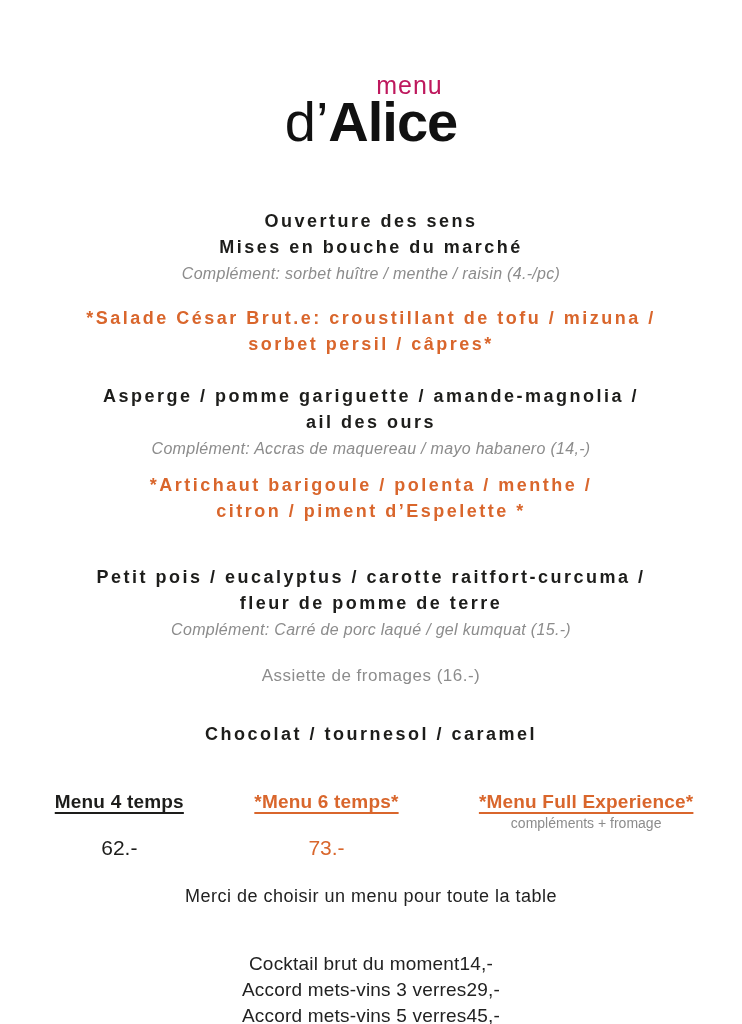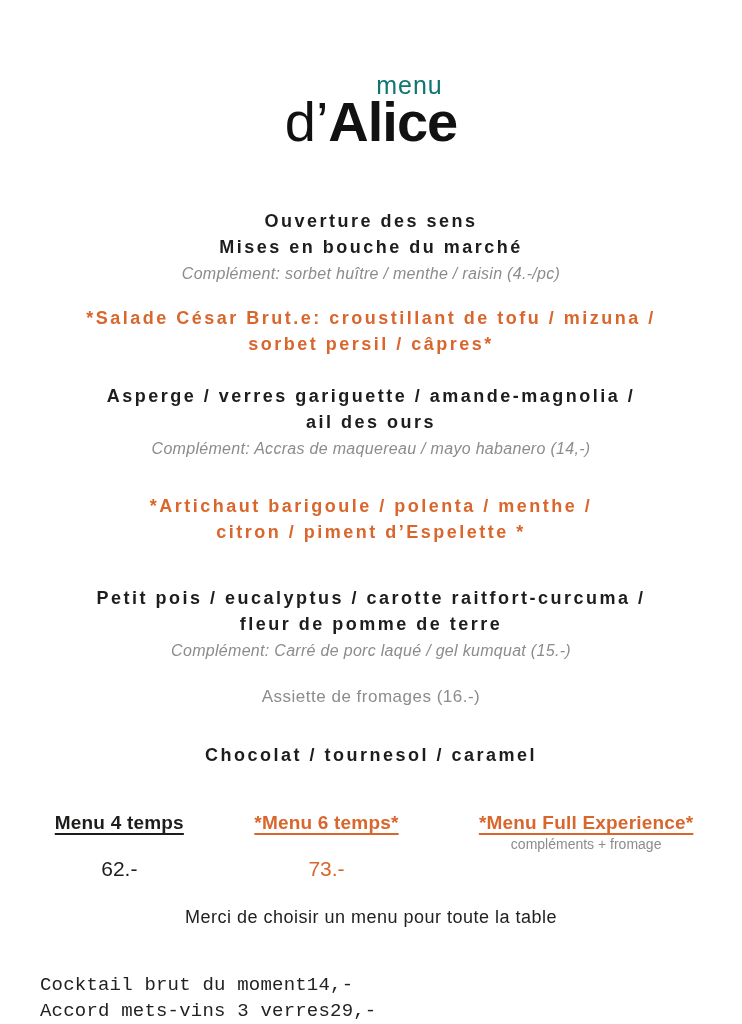--- a/index.html
+++ b/index.html
@@ -15,21 +15,21 @@
     color:var(--text-black);
     overflow:hidden;
   }
   .page{width:742px;height:1024px;position:relative;text-align:center;}
 
   
   .logo{margin-top:94px;height:64px;}
   .logo-inner{position:relative;display:inline-block;line-height:1;}
   .logo-menu{
     position:absolute;top:-21px;left:53%;
-    font-size:25px;font-weight:400;letter-spacing:1px;color:#0f766e;
+    font-size:25px;font-weight:400;letter-spacing:1px;color:#be185d;
   }
   .logo-d{font-size:56px;font-weight:300;letter-spacing:0;color:#111;}
   .logo-alice{font-size:56px;font-weight:800;letter-spacing:-1px;color:#111;}
 
   
   .sec{line-height:26px;}
   .course{
     font-weight:bold;font-size:18px;letter-spacing:2.5px;
     color:var(--text-black);
   }
@@ -38,21 +38,21 @@
     font-style:italic;font-size:16px;letter-spacing:0.3px;
     color:var(--text-gray);line-height:22px;margin-top:3px;
   }
   .cheese{
     font-size:17px;color:var(--text-gray);letter-spacing:0.5px;line-height:22px;
   }
 
   .mt-first{margin-top:50px;}
   .mt-orange1{margin-top:20px;}
   .mt-asperge{margin-top:26px;}
-  .mt-orange2{margin-top:33px;}
+  .mt-orange2{margin-top:12px;}
   .mt-petitpois{margin-top:40px;}
   .mt-cheese{margin-top:24px;}
   .mt-choco{margin-top:34px;}
 
   
   .menus{display:flex;margin-top:44px;}
   .menu-col{text-align:center;}
   .menu-col.c1{width:30%;padding-left:16px;}
   .menu-col.c2{width:28%;}
   .menu-col.c3{width:42%;}
@@ -68,22 +68,22 @@
   }
   .menu-price{font-size:21px;margin-top:3px;color:var(--text-black);}
   .menu-col.c2 .menu-price,.menu-col.c3 .menu-price{color:var(--accent-orange);}
 
   
   .note{margin-top:26px;font-size:18px;letter-spacing:0.5px;color:#222;}
 
   
   .drinks{margin-top:44px;padding:0 40px;}
   .drink{
-    display:flex;justify-content:flex-start;
-    font-size:19px;line-height:26px;color:#222;letter-spacing:0.2px;font-family:Liberation Mono, monospace;
+    display:flex;justify-content:center;
+    font-size:19px;line-height:26px;color:#222;letter-spacing:0.2px;
   }
 </style>
 </head>
 <body>
 
 <div class="page">
 
   <header class="logo">
     <div class="logo-inner">
       <span class="logo-menu">menu</span><span class="logo-d">d’</span><span class="logo-alice">Alice</span>
@@ -97,21 +97,21 @@
   <div class="sec complement">
     <div>Complément: sorbet huître / menthe / raisin (4.-/pc)</div>
   </div>
 
   <section class="sec course accent mt-orange1">
     <div>*Salade César Brut.e: croustillant de tofu / mizuna /</div>
     <div>sorbet persil / câpres*</div>
   </section>
 
   <section class="sec course mt-asperge">
-    <div>Asperge / verres gariguette / amande-magnolia /</div>
+    <div>Asperge / pomme gariguette / amande-magnolia /</div>
     <div>ail des ours</div>
   </section>
   <div class="sec complement">
     <div>Complément: Accras de maquereau / mayo habanero (14,-)</div>
   </div>
 
   <section class="sec course accent mt-orange2">
     <div>*Artichaut barigoule / polenta / menthe /</div>
     <div>citron / piment d’Espelette *</div>
   </section>

